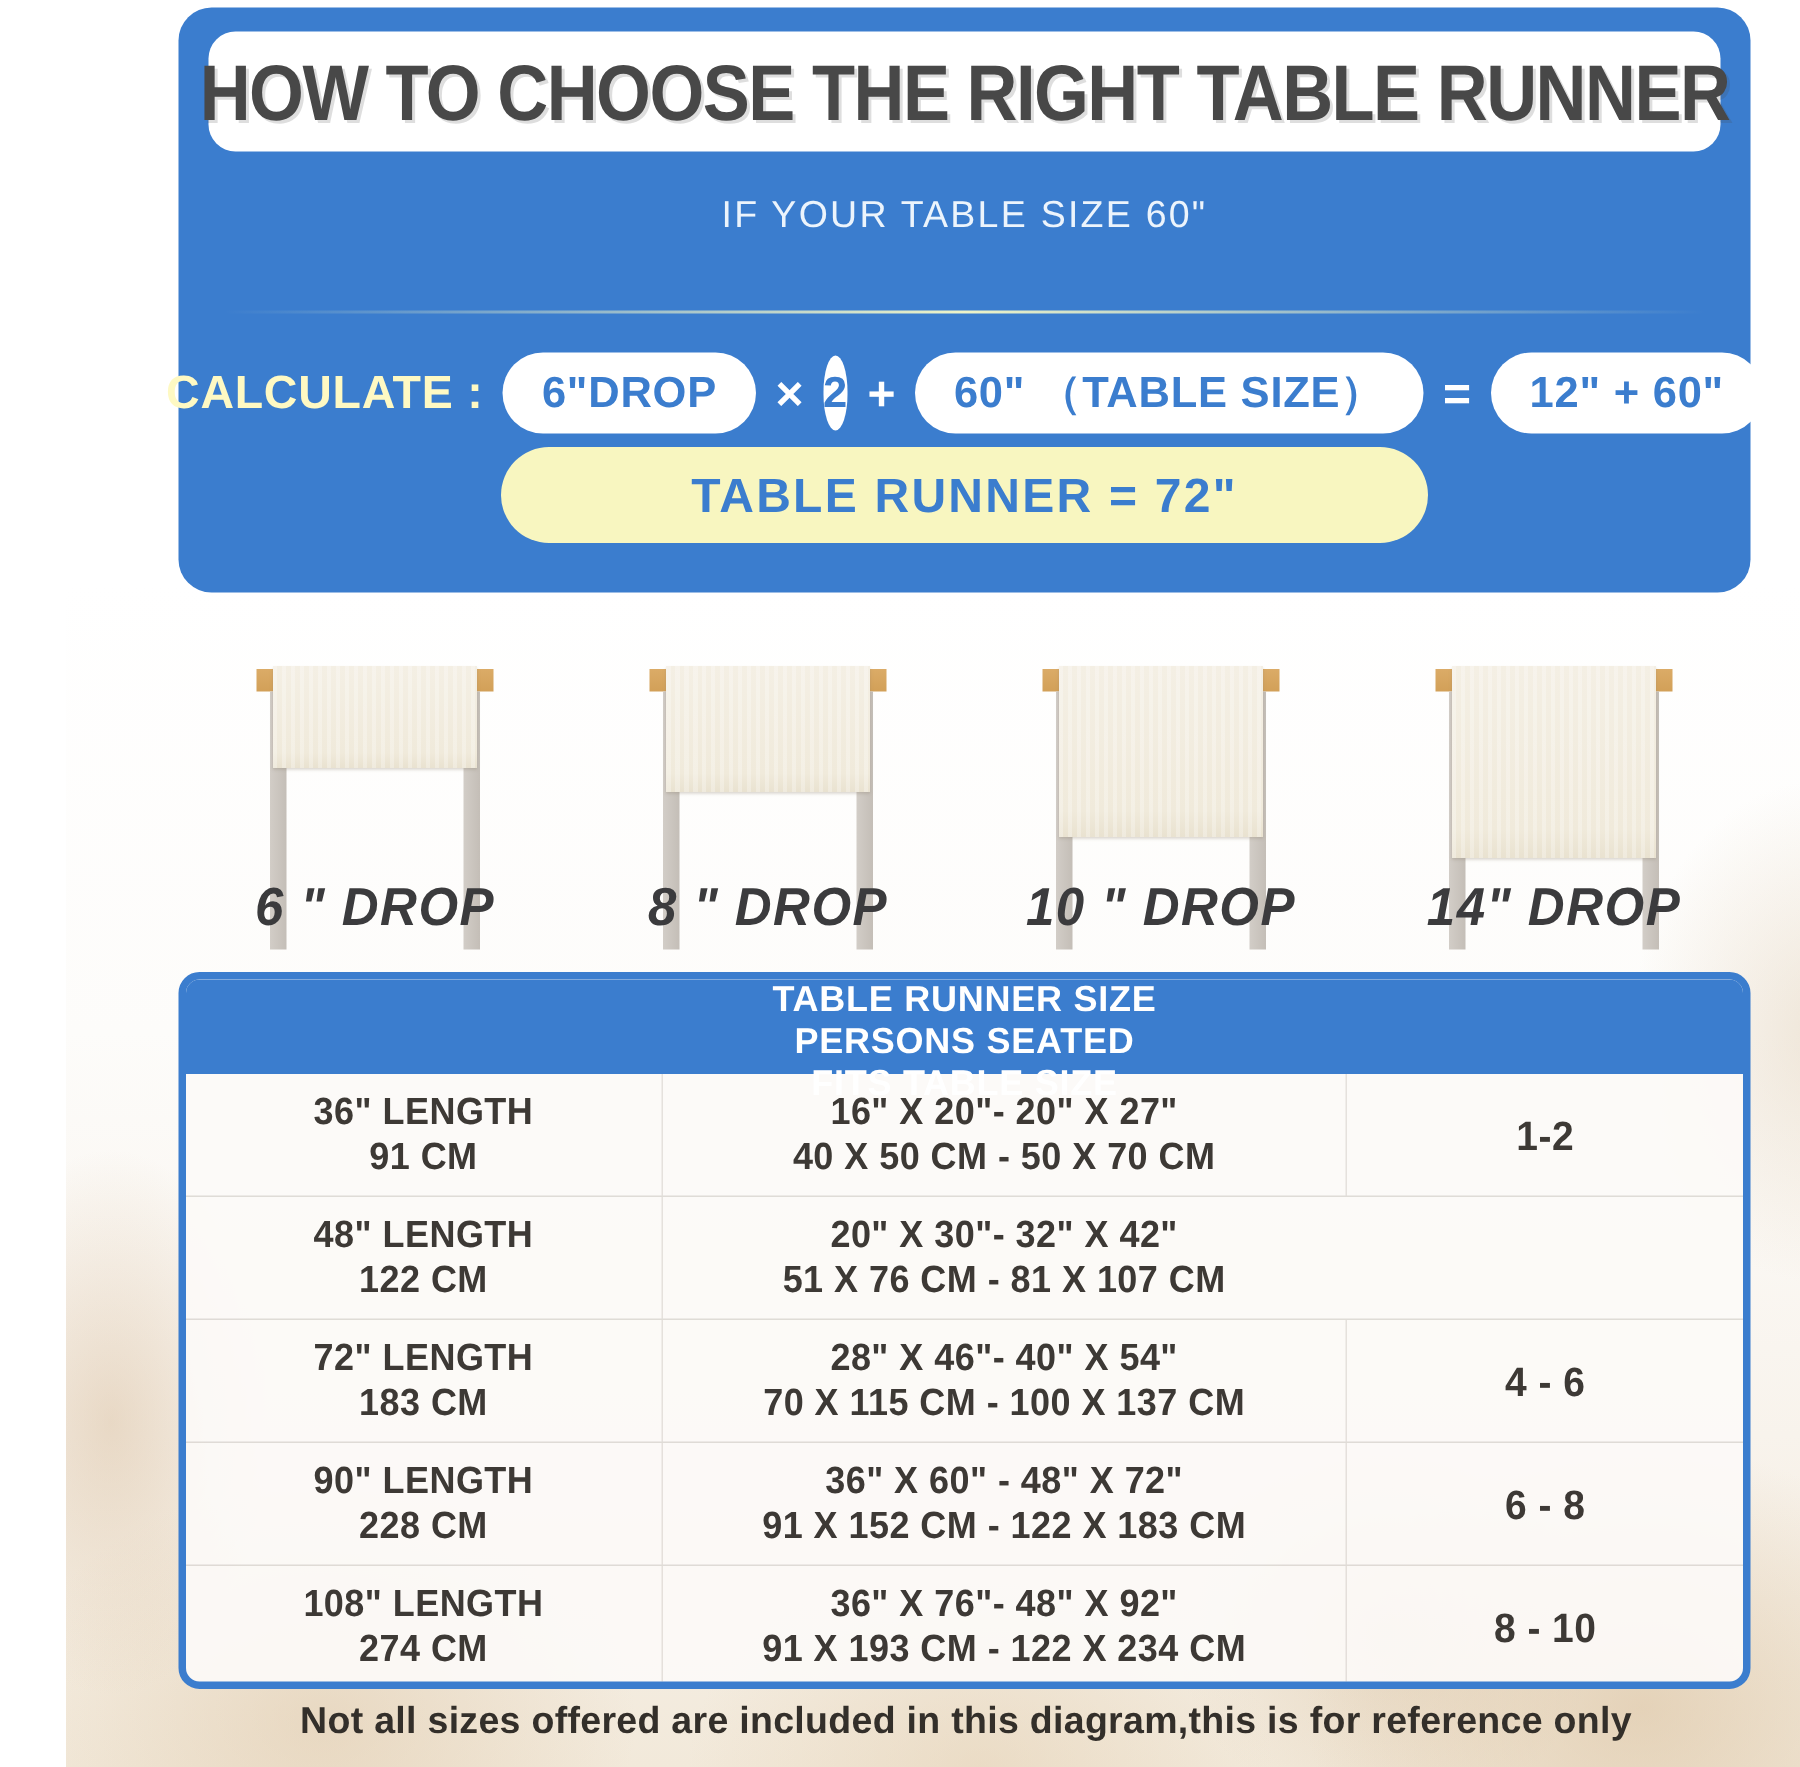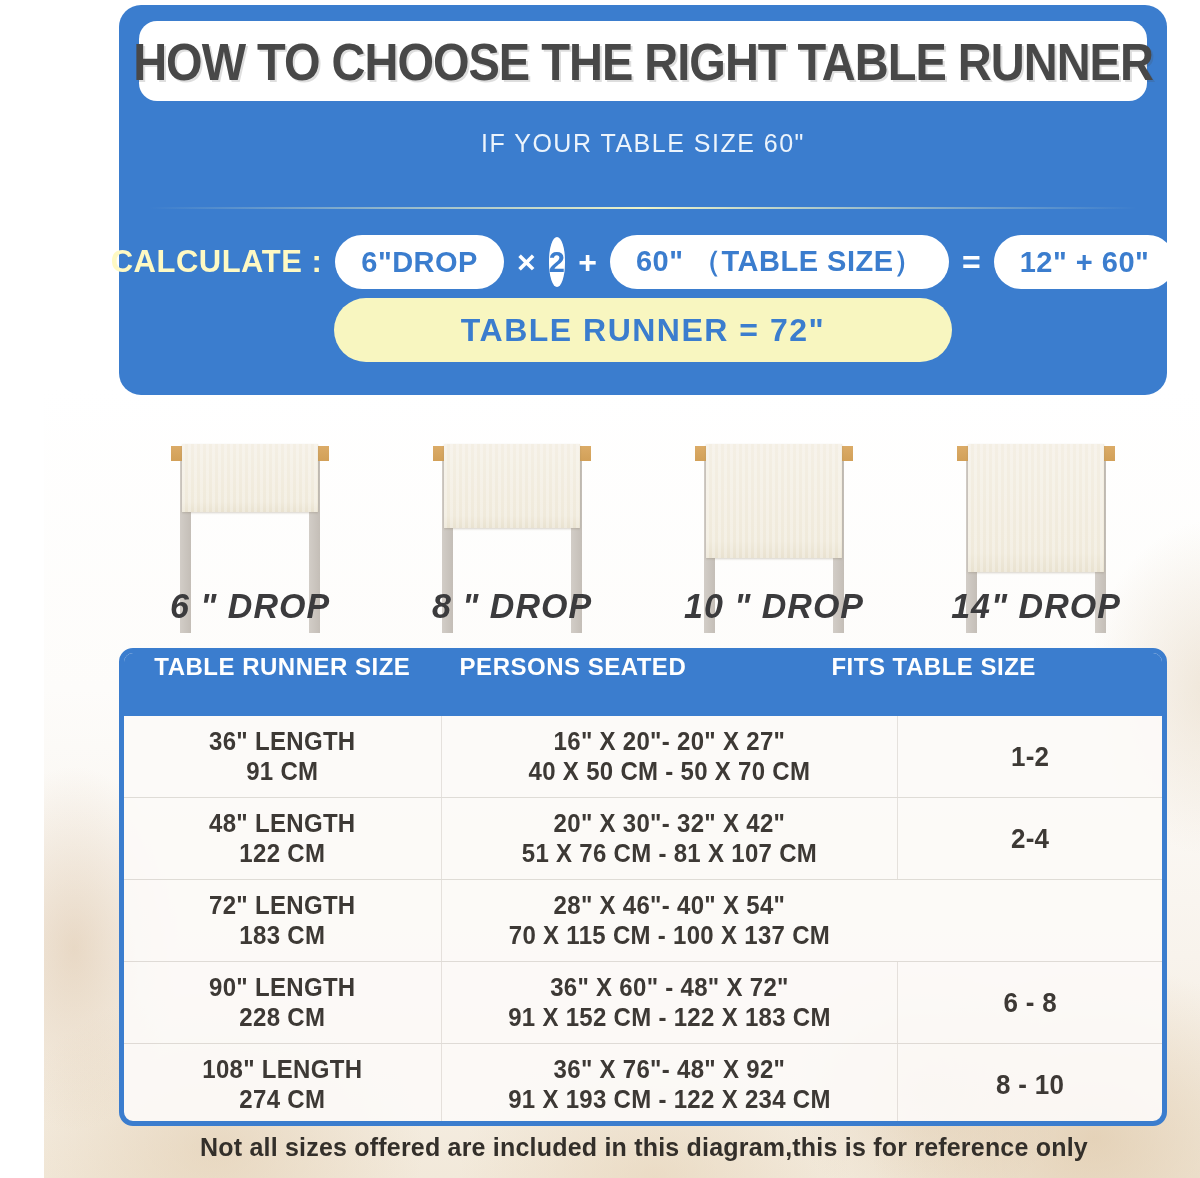--- a/index.html
+++ b/index.html
@@ -105,21 +105,21 @@
     font-size:34px;font-weight:bold;font-style:italic;color:#3b3b3d;letter-spacing:1px;
     transform:scaleY(1.05);white-space:nowrap;
   }
 
   
   .size-table{
     position:absolute;left:75px;top:648px;width:1048px;height:478px;
     border:5px solid var(--blue);border-radius:14px;overflow:hidden;
     background:rgba(252,250,247,0.92);box-sizing:border-box;
   }
-  .thead{display:flex;height:63px;background:var(--blue);align-items:flex-start;}
+  .thead{display:flex;height:63px;background:var(--blue);align-items:center;flex-direction:column;}
   .th{
     text-align:center;color:#ffffff;font-size:24px;font-weight:bold;letter-spacing:0.5px;
   }
   .col-a{width:30.5%;}
   .col-b{width:44%;}
   .col-c{width:25.5%;}
   .tbody{display:flex;flex-direction:column;}
   .row{display:flex;height:81px;border-top:1px solid rgba(125,112,98,0.22);}
   .row:first-child{border-top:none;}
   .cell{
@@ -220,34 +220,34 @@
 
       <div class="row">
         <div class="cell col-a">
           <span class="ln">48" LENGTH</span>
           <span class="ln">122 CM</span>
         </div>
         <div class="cell col-b">
           <span class="ln">20" X 30"- 32" X 42"</span>
           <span class="ln">51 X 76 CM - 81 X 107 CM</span>
         </div>
-        <div class="cell col-c">
-          <span class="ln">2-4</span>
-        </div>
       </div>
 
       <div class="row">
         <div class="cell col-a">
           <span class="ln">72" LENGTH</span>
           <span class="ln">183 CM</span>
         </div>
         <div class="cell col-b">
           <span class="ln">28" X 46"- 40" X 54"</span>
           <span class="ln">70 X 115 CM - 100 X 137 CM</span>
         </div>
+        <div class="cell col-c">
+          <span class="ln">4 - 6</span>
+        </div>
       </div>
 
       <div class="row">
         <div class="cell col-a">
           <span class="ln">90" LENGTH</span>
           <span class="ln">228 CM</span>
         </div>
         <div class="cell col-b">
           <span class="ln">36" X 60" - 48" X 72"</span>
           <span class="ln">91 X 152 CM - 122 X 183 CM</span>

